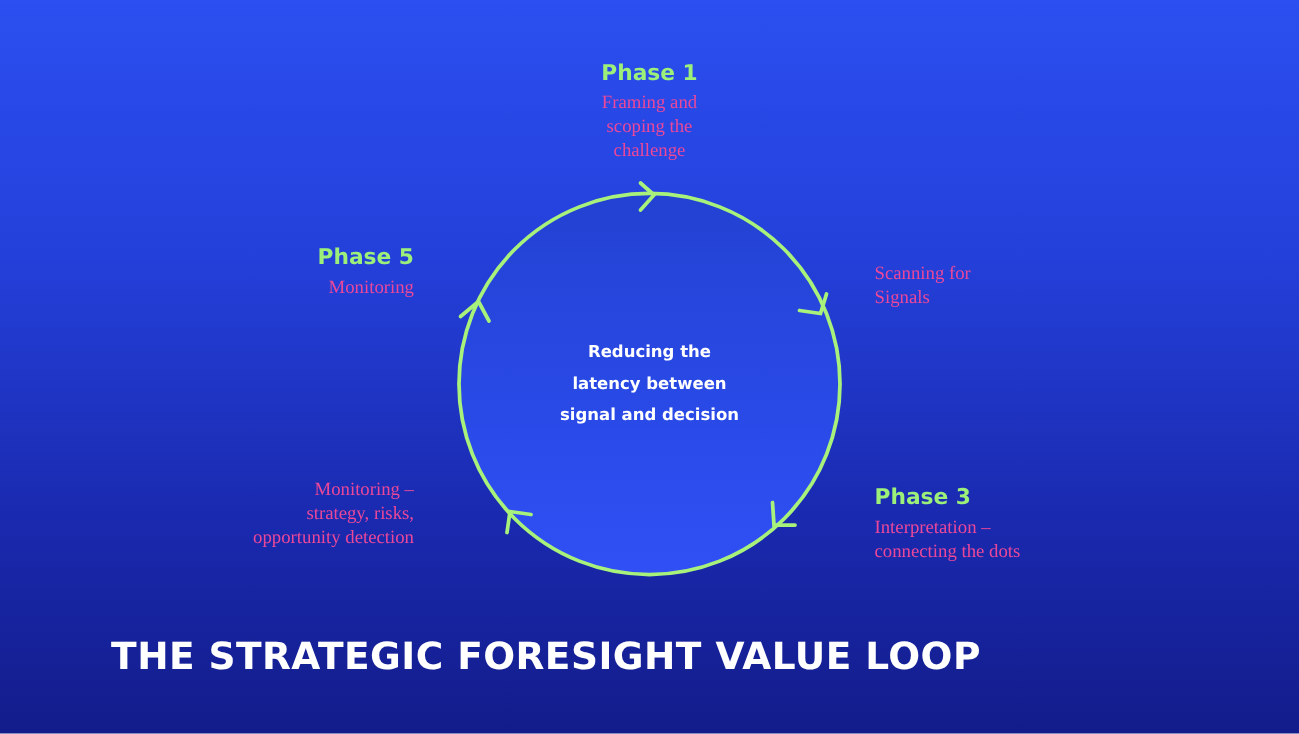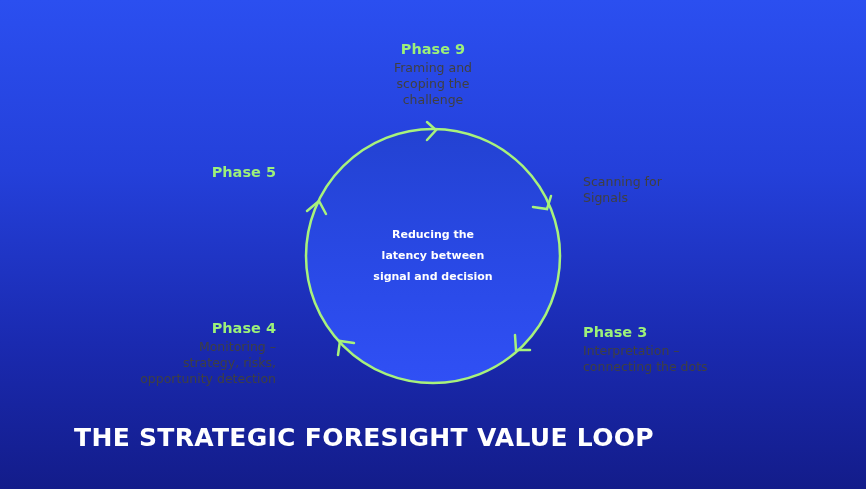--- a/index.html
+++ b/index.html
@@ -5,21 +5,21 @@
     html, body { margin: 0; padding: 0; }
     body {
       width: 866px; height: 489px; overflow: hidden; position: relative;
       background: linear-gradient(180deg, #2b4ff0 0%, #2440da 35%, #1a2ab0 70%, #131c8a 100%);
       font-family: "DejaVu Sans", "Liberation Sans", sans-serif;
       color: #ffffff;
     }
     .loop-svg { position: absolute; left: 0; top: 0; }
     .phase { position: absolute; font-size: 12.5px; line-height: 16px; }
     .phase .title { color: #9cf07a; font-weight: bold; font-size: 14.5px; line-height: 20px; margin-bottom: 1px; }
-    .phase .desc { color: #404040; white-space: pre-line; }
+    .phase .desc { color: #ec4899; white-space: pre-line; font-family: Liberation Serif, serif; }
     .center { text-align: center; }
     .right-al { text-align: right; }
     .left-al { text-align: left; }
     #p1 { left: 363px; top: 39px; width: 140px; }
     #p2 { left: 583px; top: 174px; width: 160px; }
     #p3 { left: 583px; top: 322px; width: 180px; }
     #p4 { left: 120px; top: 318px; width: 156px; }
     #p5 { left: 140px; top: 162px; width: 136px; }
     .center-text {
       position: absolute; left: 343px; top: 224px; width: 180px;
@@ -60,45 +60,45 @@
   <g stroke="#a8f27c" stroke-width="2.5" fill="none" stroke-linecap="round">
     <polyline points="354,343 340,341 338,355"></polyline>
   </g>
 
   <g stroke="#a8f27c" stroke-width="2.5" fill="none" stroke-linecap="round">
     <polyline points="307,211 319,201 326,214"></polyline>
   </g>
 </svg>
 
 <div id="p1" class="phase center">
-  <div class="title">Phase 9</div>
+  <div class="title">Phase 1</div>
   <div class="desc">Framing and
 scoping the
 challenge</div>
 </div>
 
 <div id="p2" class="phase left-al">
   <div class="desc">Scanning for
 Signals</div>
 </div>
 
 <div id="p3" class="phase left-al">
   <div class="title">Phase 3</div>
   <div class="desc">Interpretation –
 connecting the dots</div>
 </div>
 
 <div id="p4" class="phase right-al">
-  <div class="title">Phase 4</div>
   <div class="desc">Monitoring –
 strategy, risks,
 opportunity detection</div>
 </div>
 
 <div id="p5" class="phase right-al">
   <div class="title">Phase 5</div>
+  <div class="desc">Monitoring</div>
 </div>
 
 <div class="center-text">Reducing the
 latency between
 signal and decision</div>
 
 <div class="main-title">THE STRATEGIC FORESIGHT VALUE LOOP</div>
 
 </body></html>

